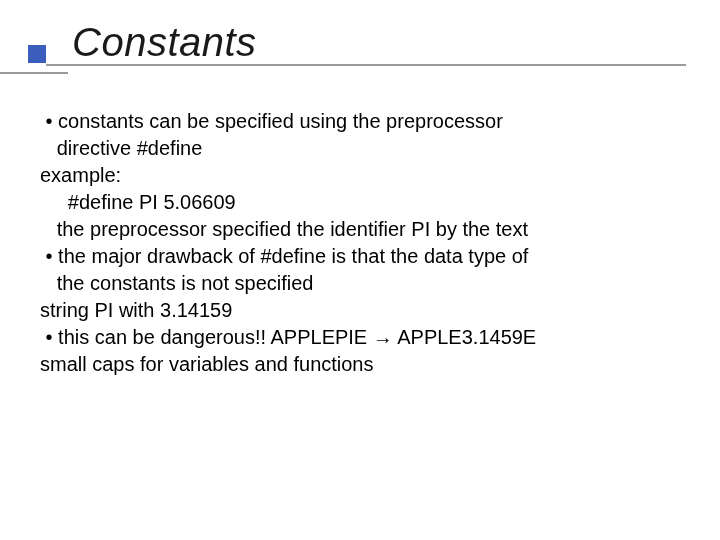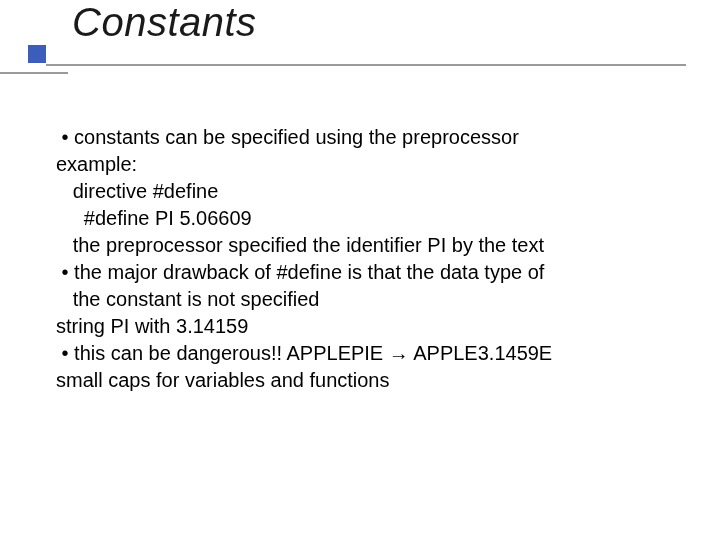--- a/index.html
+++ b/index.html
@@ -12,21 +12,21 @@
     color: #000;
   }
   .slide {
     position: relative;
     width: 720px;
     height: 540px;
     box-sizing: border-box;
   }
   .title-area {
     position: relative;
-    padding: 0 0 0 72px;
+    padding: 20px 0 0 72px;
   }
   .title-text {
     font-size: 40px;
     font-style: italic;
     font-weight: 400;
     letter-spacing: 0.5px;
     color: #1a1a1a;
   }
   .underline-long {
     position: absolute;
@@ -47,26 +47,25 @@
   .square {
     position: absolute;
     left: 28px;
     top: 45px;
     width: 18px;
     height: 18px;
     background: #3b5ebc;
   }
   .body {
     position: absolute;
-    left: 56px;
+    left: 40px;
     top: 108px;
     width: 640px;
     font-size: 20px;
     line-height: 1.35;
-    margin-top: 16px;
   }
   .line {
     white-space: pre;
   }
   .arrow {
     font-family: "Arial", sans-serif;
   }
 </style>
 </head>
 <body>
@@ -75,24 +74,24 @@
 
   <div class="title-area">
     <div class="title-text">Constants</div>
     <div class="square"></div>
     <div class="underline-long"></div>
     <div class="underline-short"></div>
   </div>
 
   <div class="body">
     <div class="line"> • constants can be specified using the preprocessor</div>
+    <div class="line">   directive #define</div>
     <div class="line">example:</div>
-    <div class="line">   directive #define</div>
     <div class="line">     #define PI 5.06609</div>
     <div class="line">   the preprocessor specified the identifier PI by the text</div>
     <div class="line"> • the major drawback of #define is that the data type of</div>
-    <div class="line">   the constant is not specified</div>
+    <div class="line">   the constants is not specified</div>
     <div class="line">string PI with 3.14159</div>
     <div class="line"><span> • this can be dangerous!! APPLEPIE </span><span class="arrow">→</span><span> APPLE3.1459E</span></div>
     <div class="line">small caps for variables and functions</div>
   </div>
 
 </div>
 
 </body></html>

